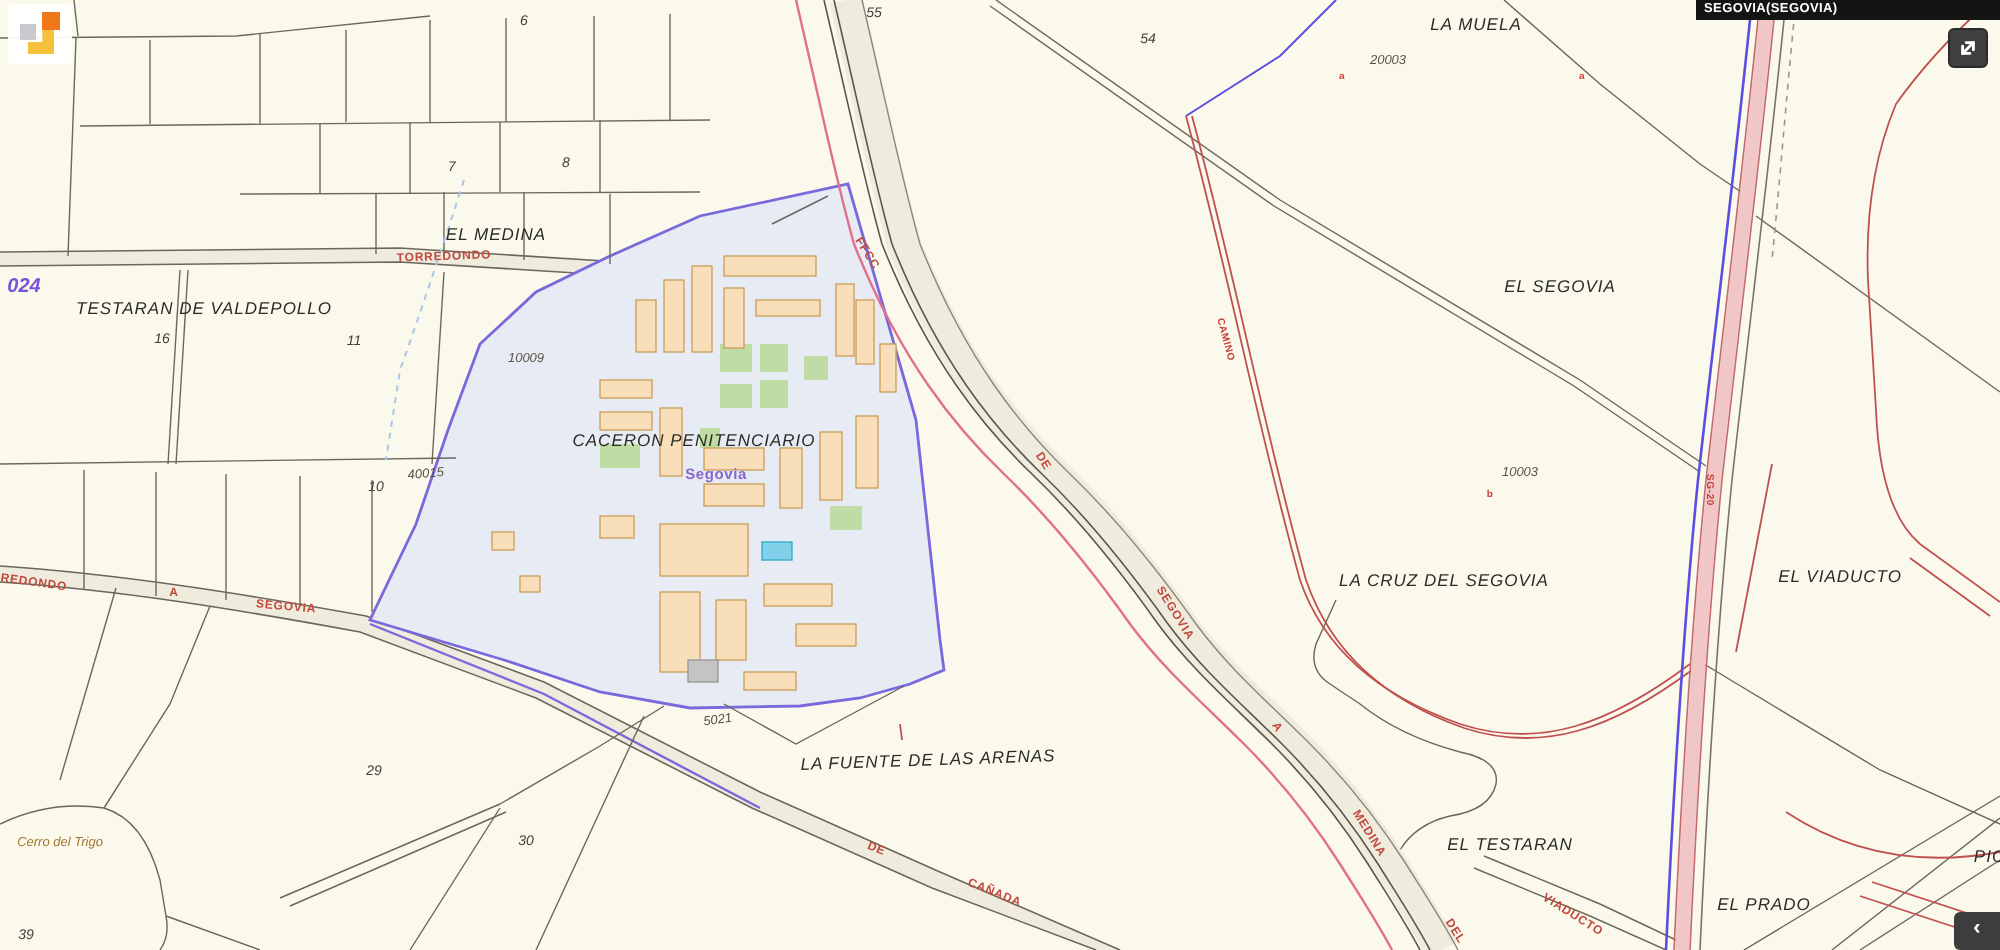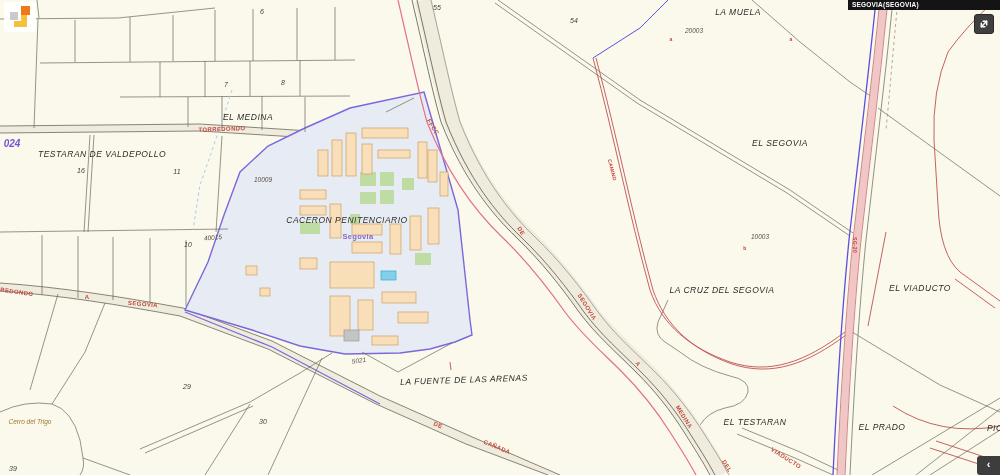--- a/index.html
+++ b/index.html
@@ -178,21 +178,21 @@
   <div class="ml name" style="left:248px;top:117px">EL MEDINA</div>
   <div class="ml name" style="left:102px;top:154px">TESTARAN DE VALDEPOLLO</div>
   <div class="ml name" style="left:347px;top:220px">CACERON PENITENCIARIO</div>
   <div class="ml purpname" style="left:358px;top:237px">Segovia</div>
   <div class="ml name" style="left:738px;top:12px">LA MUELA</div>
   <div class="ml name" style="left:780px;top:143px">EL SEGOVIA</div>
   <div class="ml name" style="left:722px;top:290px">LA CRUZ DEL SEGOVIA</div>
   <div class="ml name" style="left:920px;top:288px">EL VIADUCTO</div>
   <div class="ml name" style="left:464px;top:380px;--r:-2deg">LA FUENTE DE LAS ARENAS</div>
   <div class="ml name" style="left:755px;top:422px">EL TESTARAN</div>
-  <div class="ml name" style="left:882px;top:427px">EL PRADO</div>
+  <div class="ml name" style="left:882px;top:452px">EL PRADO</div>
   <div class="ml name" style="left:995px;top:428px">PIO</div>
   <div class="ml olive" style="left:30px;top:422px">Cerro del Trigo</div>
 
   <div class="ml red" style="left:222px;top:129px;--r:-2deg">TORREDONDO</div>
   <div class="ml red" style="left:10px;top:291px;--r:8deg">TORREDONDO</div>
   <div class="ml red" style="left:87px;top:297px">A</div>
   <div class="ml red" style="left:143px;top:304px;--r:5deg">SEGOVIA</div>
   <div class="ml red" style="left:433px;top:127px;--r:58deg">FFCC</div>
   <div class="ml red" style="left:521px;top:231px;--r:58deg">DE</div>
   <div class="ml red" style="left:587px;top:307px;--r:58deg">SEGOVIA</div>

